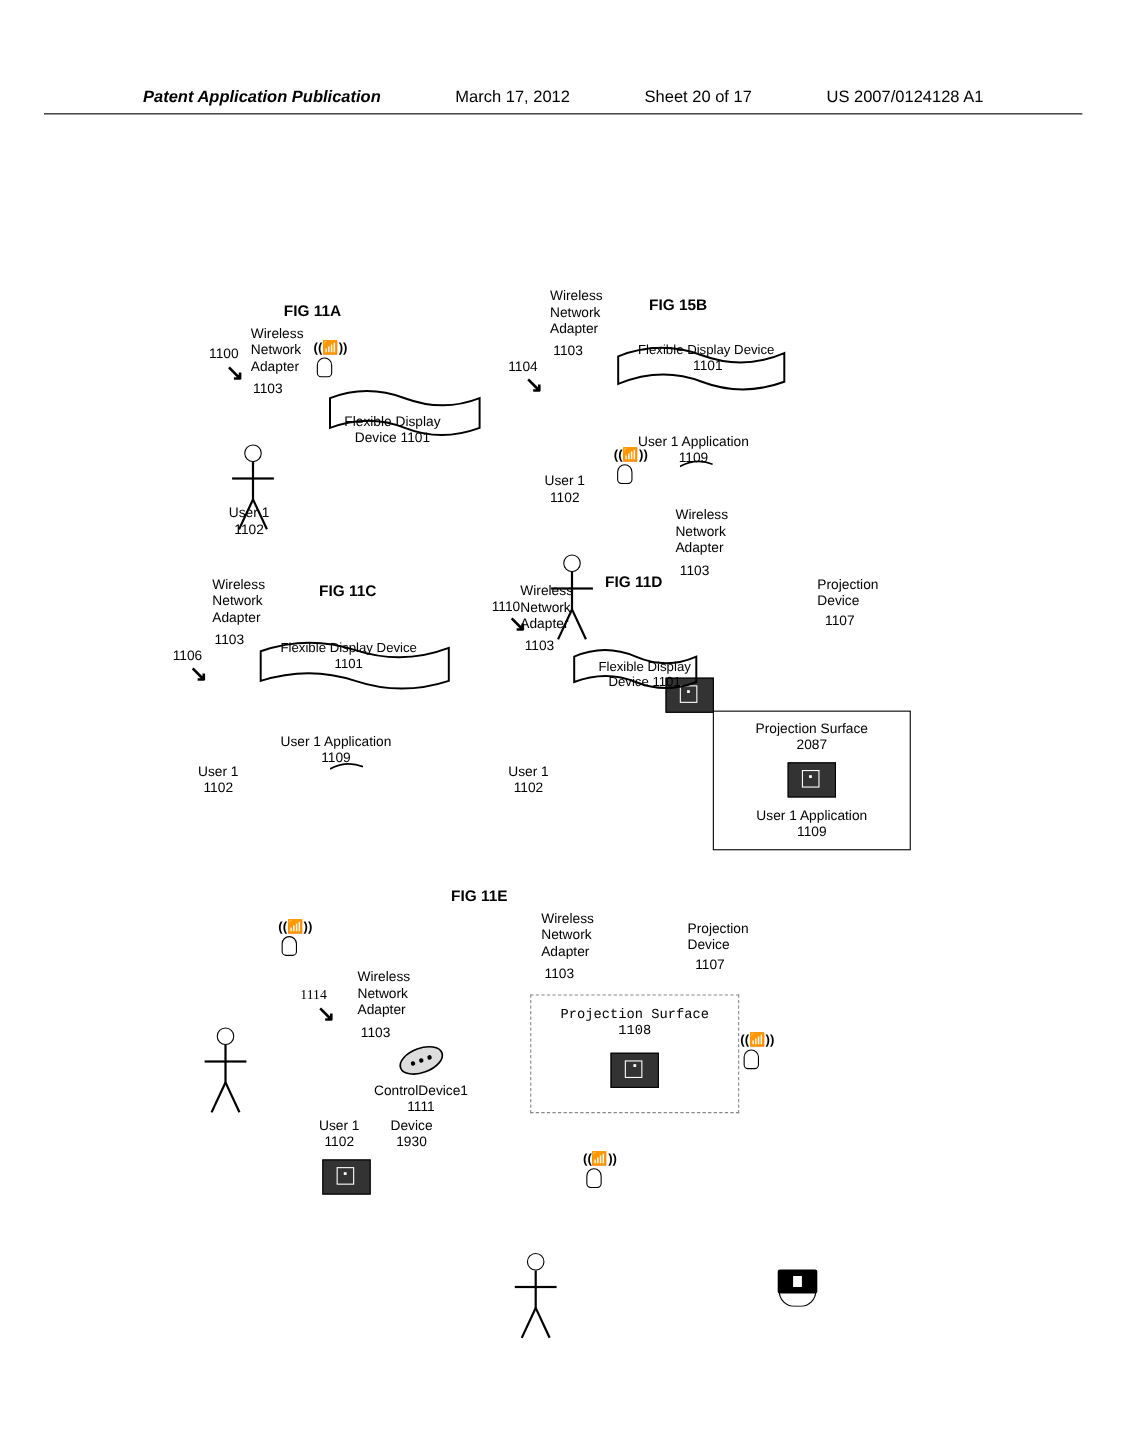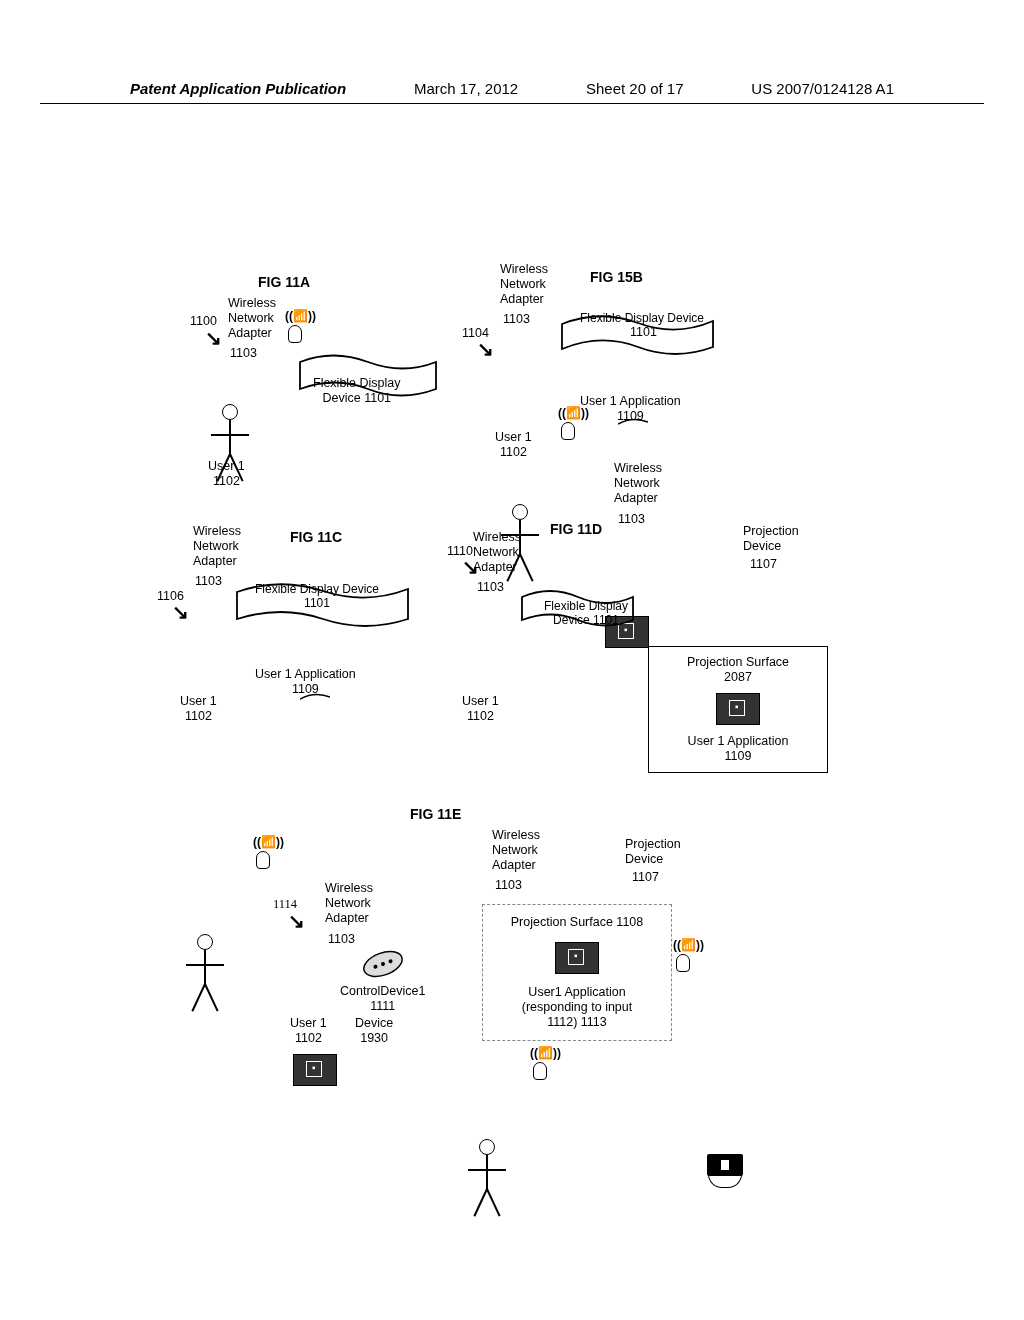--- a/index.html
+++ b/index.html
@@ -243,22 +243,19 @@
   <div class="abs label" style="top:724px; left:492px; white-space:pre;">Wireless
 Network
 Adapter</div>
   <div class="abs label" style="top:774px; left:495px;">1103</div>
   
   
   <div class="abs label" style="top:733px; left:625px; white-space:pre;">Projection
 Device</div>
   <div class="abs label" style="top:766px; left:632px;">1107</div>
 
-  <div class="abs proj-surface-dashed" style="top:800px; left:482px; width:190px;">
+  <div class="abs proj-surface-dashed" style="top:800px; left:482px; width:190px;font-family:Liberation Mono, monospace;">
     <div class="label" style="padding-bottom:12px;">Projection Surface 1108</div>
     <div class="app-window" style="margin:0 auto;"><div class="inner"></div><div class="dot">▪</div></div>
     <div style="height:8px;"></div>
-    <div class="label" style="white-space:pre;">User1 Application
-(responding to input
-1112) 1113</div>
   </div>
 
 </div>
 
 </body></html>

